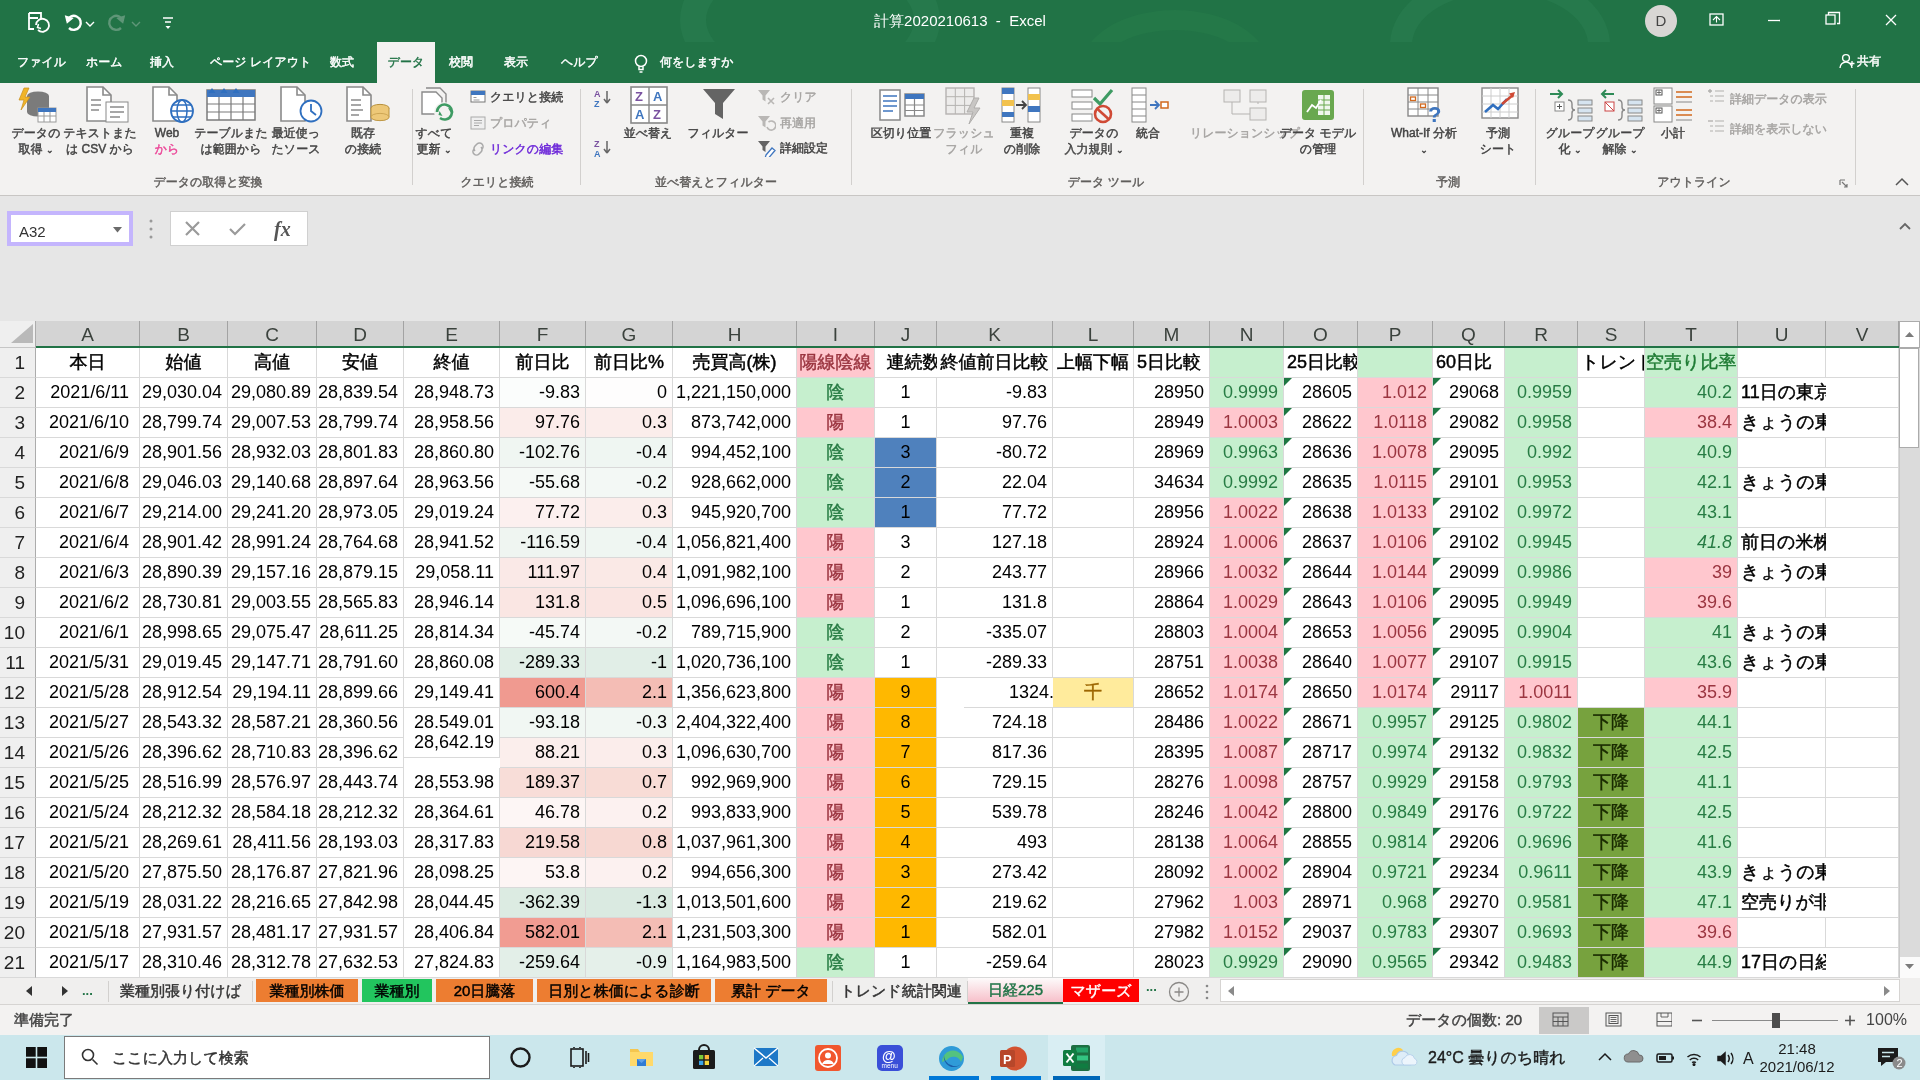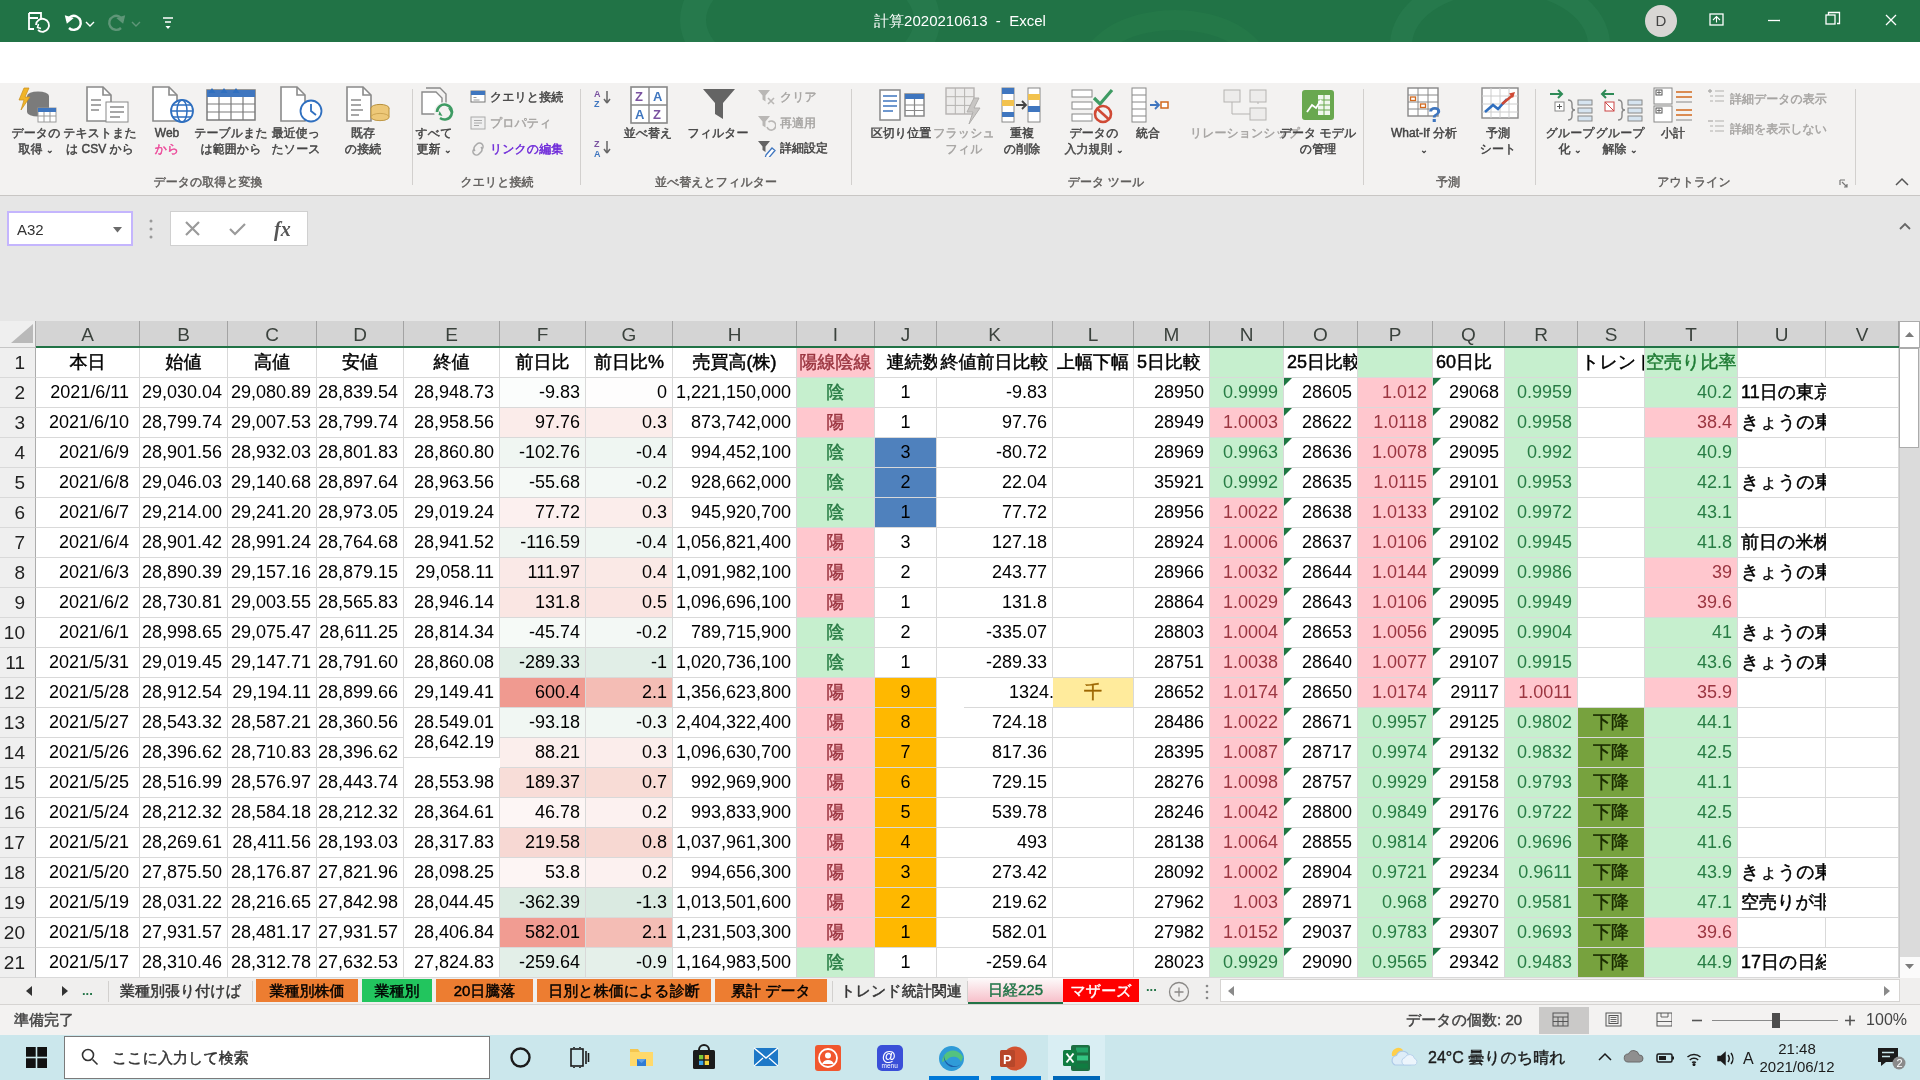--- a/index.html
+++ b/index.html
@@ -52,20 +52,38 @@
 <g stroke="#fff" stroke-width="1.3" fill="none">
 <rect x="10" y="14" width="13" height="11"></rect>
           <path d="M13 20 l3.5-3.5 3.5 3.5 M16.5 16.5 v6" stroke-width="1.1"></path>
 <path d="M68 20.5 h12"></path>
 <rect x="126" y="15" width="9" height="9"></rect>
           <path d="M128.5 15 v-2.5 h11 v11 h-2.5"></path>
 <path d="M186 15 l10 10 M196 15 l-10 10"></path>
 </g>
       </svg>
 </div>
+<div class="abs" style="left:0;top:42px;width:1920px;height:41px;background:#217346">
+<div class="tt j" style="left:17px">ファイル</div>
+<div class="tt j" style="left:86px">ホーム</div>
+<div class="tt j" style="left:150px">挿入</div>
+<div class="tt j" style="left:210px">ページ レイアウト</div>
+<div class="tt j" style="left:330px">数式</div>
+<div class="tt j" style="left:449px">校閲</div>
+<div class="tt j" style="left:504px">表示</div>
+<div class="tt j" style="left:561px">ヘルプ</div>
+<div class="abs" style="left:377px;top:0;width:58px;height:41px;background:#F3F2F1;color:#217346;font-size:12px;text-align:center;line-height:41px;-webkit-text-stroke-width:0.45px">データ</div>
+<svg class="abs" style="left:630px;top:10px" width="22" height="22" viewBox="0 0 22 22">
+        <g stroke="#fff" stroke-width="1.5" fill="none">
+          <circle cx="11" cy="9" r="5.5"></circle>
+          <path d="M9 14.5 v3 h4 v-3 M9.5 20 h3"></path>
+        </g>
+      </svg>
+<div class="tt j" style="left:660px">何をしますか</div>
+</div>
 <div class="abs" style="left:0;top:83px;width:1920px;height:113px;background:#F3F2F1;border-bottom:1px solid #C8C6C4">
 <div class="sep" style="left:412px;top:6px;height:96px"></div>
 <div class="sep" style="left:580px;top:6px;height:96px"></div>
 <div class="sep" style="left:851px;top:6px;height:96px"></div>
 <div class="sep" style="left:1363px;top:6px;height:96px"></div>
 <div class="sep" style="left:1535px;top:6px;height:96px"></div>
 <div class="sep" style="left:1855px;top:6px;height:96px"></div>
 </div>
 <svg class="abs" style="left:16px;top:86px" width="42" height="40" viewBox="0 0 42 40">
       <ellipse cx="22" cy="10" rx="11" ry="4.5" fill="#7B7B7B"></ellipse>
@@ -323,21 +341,21 @@
 <div class="blab j" style="left:1613px;top:126px;width:120px;color:#444">小計</div>
 <div class="blab j" style="left:1730px;top:92px;width:160px;text-align:left;color:#A6A4A2">詳細データの表示</div>
 <div class="blab j" style="left:1730px;top:122px;width:160px;text-align:left;color:#A6A4A2">詳細を表示しない</div>
 <div class="glab j" style="left:108px;width:200px">データの取得と変換</div>
 <div class="glab j" style="left:397px;width:200px">クエリと接続</div>
 <div class="glab j" style="left:616px;width:200px">並べ替えとフィルター</div>
 <div class="glab j" style="left:1006px;width:200px">データ ツール</div>
 <div class="glab j" style="left:1348px;width:200px">予測</div>
 <div class="glab j" style="left:1594px;width:200px">アウトライン</div>
 <div class="abs" style="left:0;top:196px;width:1920px;height:125px;background:#E6E6E6"></div>
-<div class="abs" style="left:7px;top:211px;width:126px;height:35px;background:#fff;border:2px solid #c4b5fd;font-size:15px;color:#333;line-height:33px;padding-left:8px">A32</div>
+<div class="abs" style="left:7px;top:211px;width:126px;height:35px;background:#fff;border:4px solid #c4b5fd;font-size:15px;color:#333;line-height:33px;padding-left:8px">A32</div>
 <svg class="abs" style="left:112px;top:226px" width="11" height="7" viewBox="0 0 11 7">
       <path d="M1 1 h9 l-4.5 5.5 z" fill="#6B6B6B"></path>
     </svg>
 <svg class="abs" style="left:148px;top:218px" width="6" height="22" viewBox="0 0 6 22">
       <circle cx="3" cy="3" r="1.5" fill="#999"></circle>
       <circle cx="3" cy="11" r="1.5" fill="#999"></circle>
       <circle cx="3" cy="19" r="1.5" fill="#999"></circle>
     </svg>
 <div class="abs" style="left:170px;top:211px;width:138px;height:35px;background:#fff;border:1px solid #D0D0D0"></div>
 <svg class="abs" style="left:170px;top:211px" width="138" height="35" viewBox="0 0 138 35">
@@ -492,21 +510,21 @@
 <div class="c " style="left:228px;top:468px;width:89px;">29,140.68</div>
 <div class="c " style="left:317px;top:468px;width:87px;">28,897.64</div>
 <div class="c " style="left:404px;top:468px;width:96px;">28,963.56</div>
 <div class="c " style="left:500px;top:468px;width:86px;background:#F5F9F6">-55.68</div>
 <div class="c " style="left:586px;top:468px;width:87px;background:#F3F8F5">-0.2</div>
 <div class="c " style="left:673px;top:468px;width:124px;">928,662,000</div>
 <div class="c gn ctr j" style="left:797px;top:468px;width:78px;">陰</div>
 <div class="c ctr bl" style="left:875px;top:468px;width:62px;">2</div>
 <div class="c " style="left:937px;top:468px;width:116px;">22.04</div>
 <div class="c " style="left:1053px;top:468px;width:81px;"></div>
-<div class="c " style="left:1134px;top:468px;width:76px;">35921</div>
+<div class="c " style="left:1134px;top:468px;width:76px;">34634</div>
 <div class="c gn" style="left:1210px;top:468px;width:74px;">0.9992</div>
 <div class="c tri" style="left:1284px;top:468px;width:74px;">28635</div>
 <div class="c pk" style="left:1358px;top:468px;width:75px;">1.0115</div>
 <div class="c tri" style="left:1433px;top:468px;width:72px;">29101</div>
 <div class="c gn" style="left:1505px;top:468px;width:73px;">0.9953</div>
 <div class="c " style="left:1578px;top:468px;width:67px;"></div>
 <div class="c gn" style="left:1645px;top:468px;width:93px;">42.1</div>
 <div class="c " style="left:1738px;top:468px;width:88px;width:161px;border-right:none"></div>
 <div class="abs j" style="left:1741px;top:468px;width:158px;height:29px;line-height:29px;font-size:18px;overflow:hidden;white-space:nowrap">きょうの東京市場は小幅続落とな</div>
 <div class="c " style="left:1826px;top:468px;width:73px;"></div>
@@ -544,21 +562,21 @@
 <div class="c ctr " style="left:875px;top:528px;width:62px;">3</div>
 <div class="c " style="left:937px;top:528px;width:116px;">127.18</div>
 <div class="c " style="left:1053px;top:528px;width:81px;"></div>
 <div class="c " style="left:1134px;top:528px;width:76px;">28924</div>
 <div class="c pk" style="left:1210px;top:528px;width:74px;">1.0006</div>
 <div class="c tri" style="left:1284px;top:528px;width:74px;">28637</div>
 <div class="c pk" style="left:1358px;top:528px;width:75px;">1.0106</div>
 <div class="c tri" style="left:1433px;top:528px;width:72px;">29102</div>
 <div class="c gn" style="left:1505px;top:528px;width:73px;">0.9945</div>
 <div class="c " style="left:1578px;top:528px;width:67px;"></div>
-<div class="c gn" style="left:1645px;top:528px;width:93px;">41.8</div>
+<div class="c gn" style="left:1645px;top:528px;width:93px;font-style:italic;">41.8</div>
 <div class="c " style="left:1738px;top:528px;width:88px;width:161px;border-right:none"></div>
 <div class="abs j" style="left:1741px;top:528px;width:158px;height:29px;line-height:29px;font-size:18px;overflow:hidden;white-space:nowrap">前日の米株式市場では雇用統計の</div>
 <div class="c " style="left:1826px;top:528px;width:73px;"></div>
 <div class="c " style="left:36px;top:558px;width:104px;padding-right:10px">2021/6/3</div>
 <div class="c " style="left:140px;top:558px;width:88px;">28,890.39</div>
 <div class="c " style="left:228px;top:558px;width:89px;">29,157.16</div>
 <div class="c " style="left:317px;top:558px;width:87px;">28,879.15</div>
 <div class="c " style="left:404px;top:558px;width:96px;">29,058.11</div>
 <div class="c " style="left:500px;top:558px;width:86px;background:#FAE9E7">111.97</div>
 <div class="c " style="left:586px;top:558px;width:87px;background:#FAE9E6">0.4</div>

